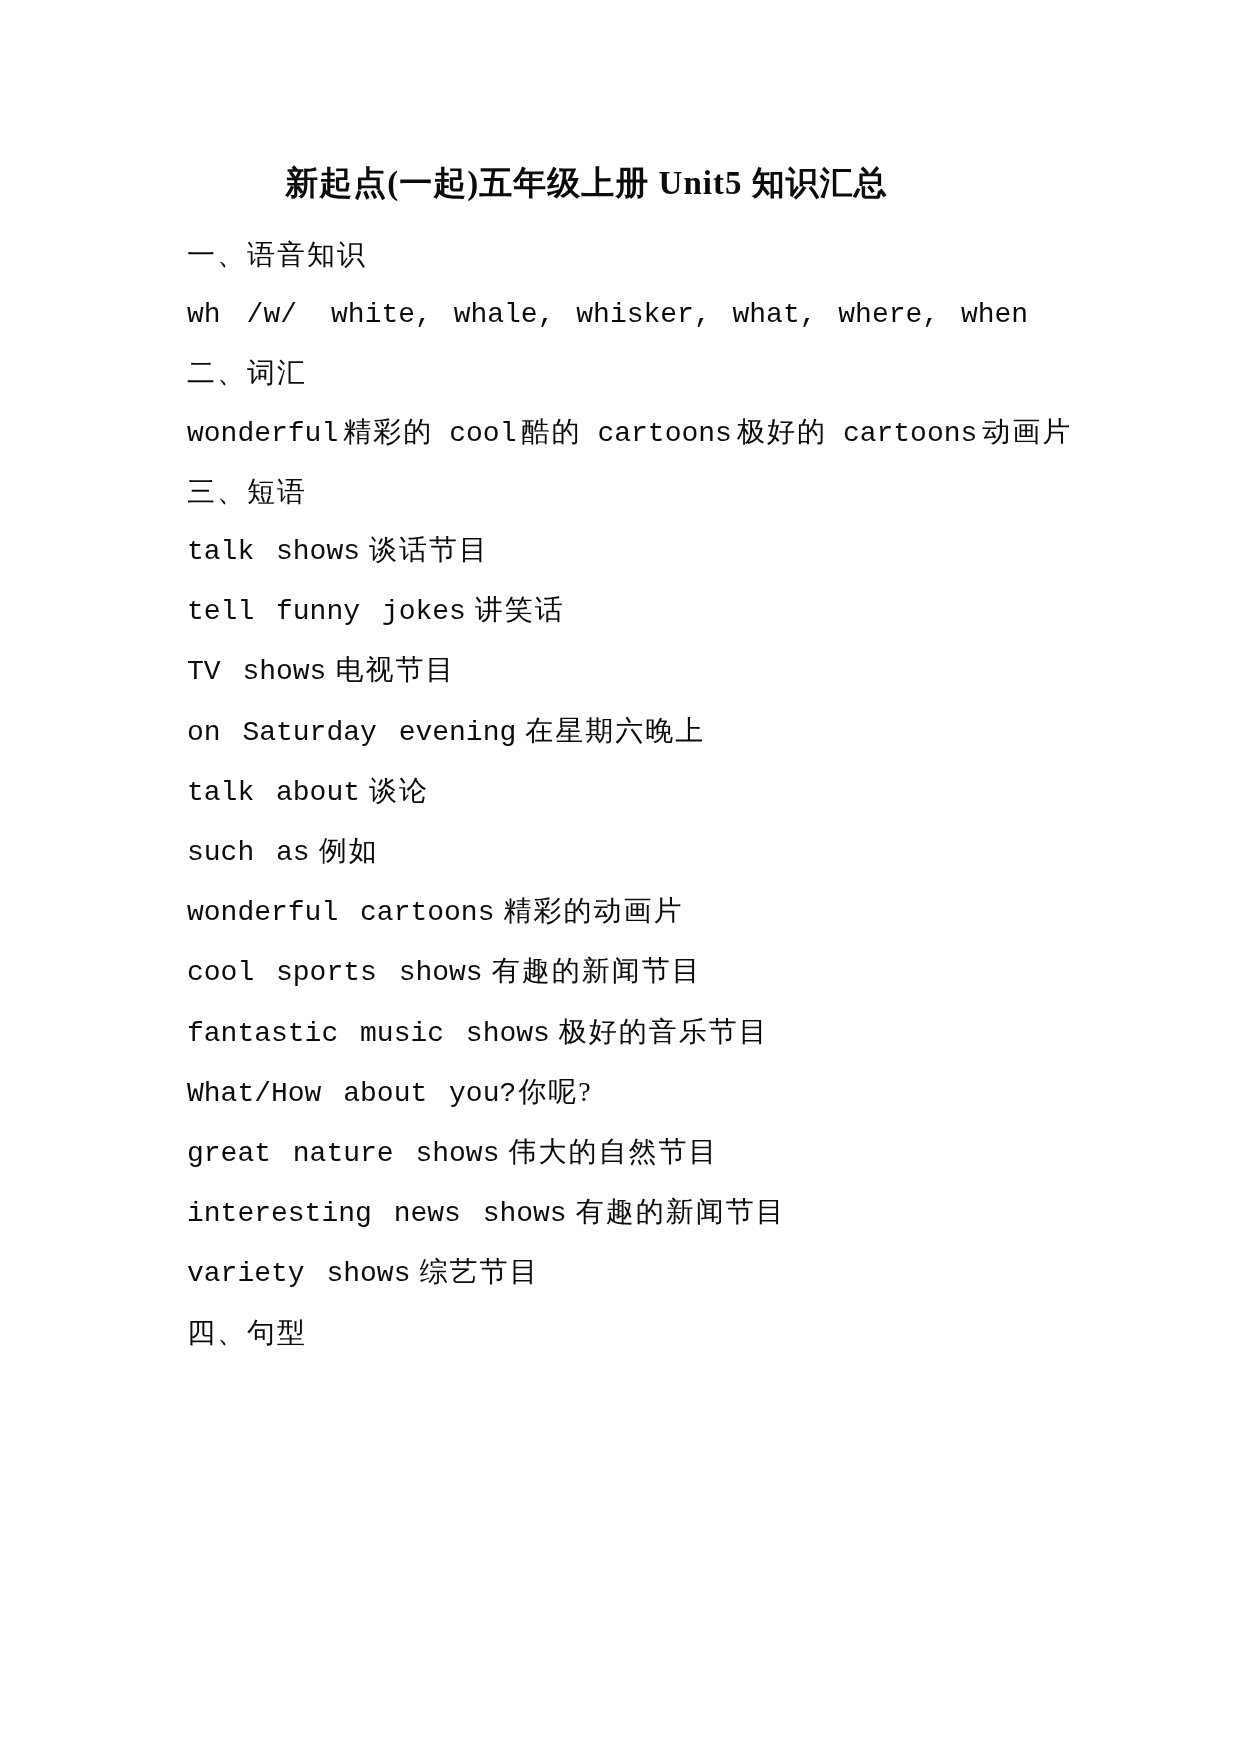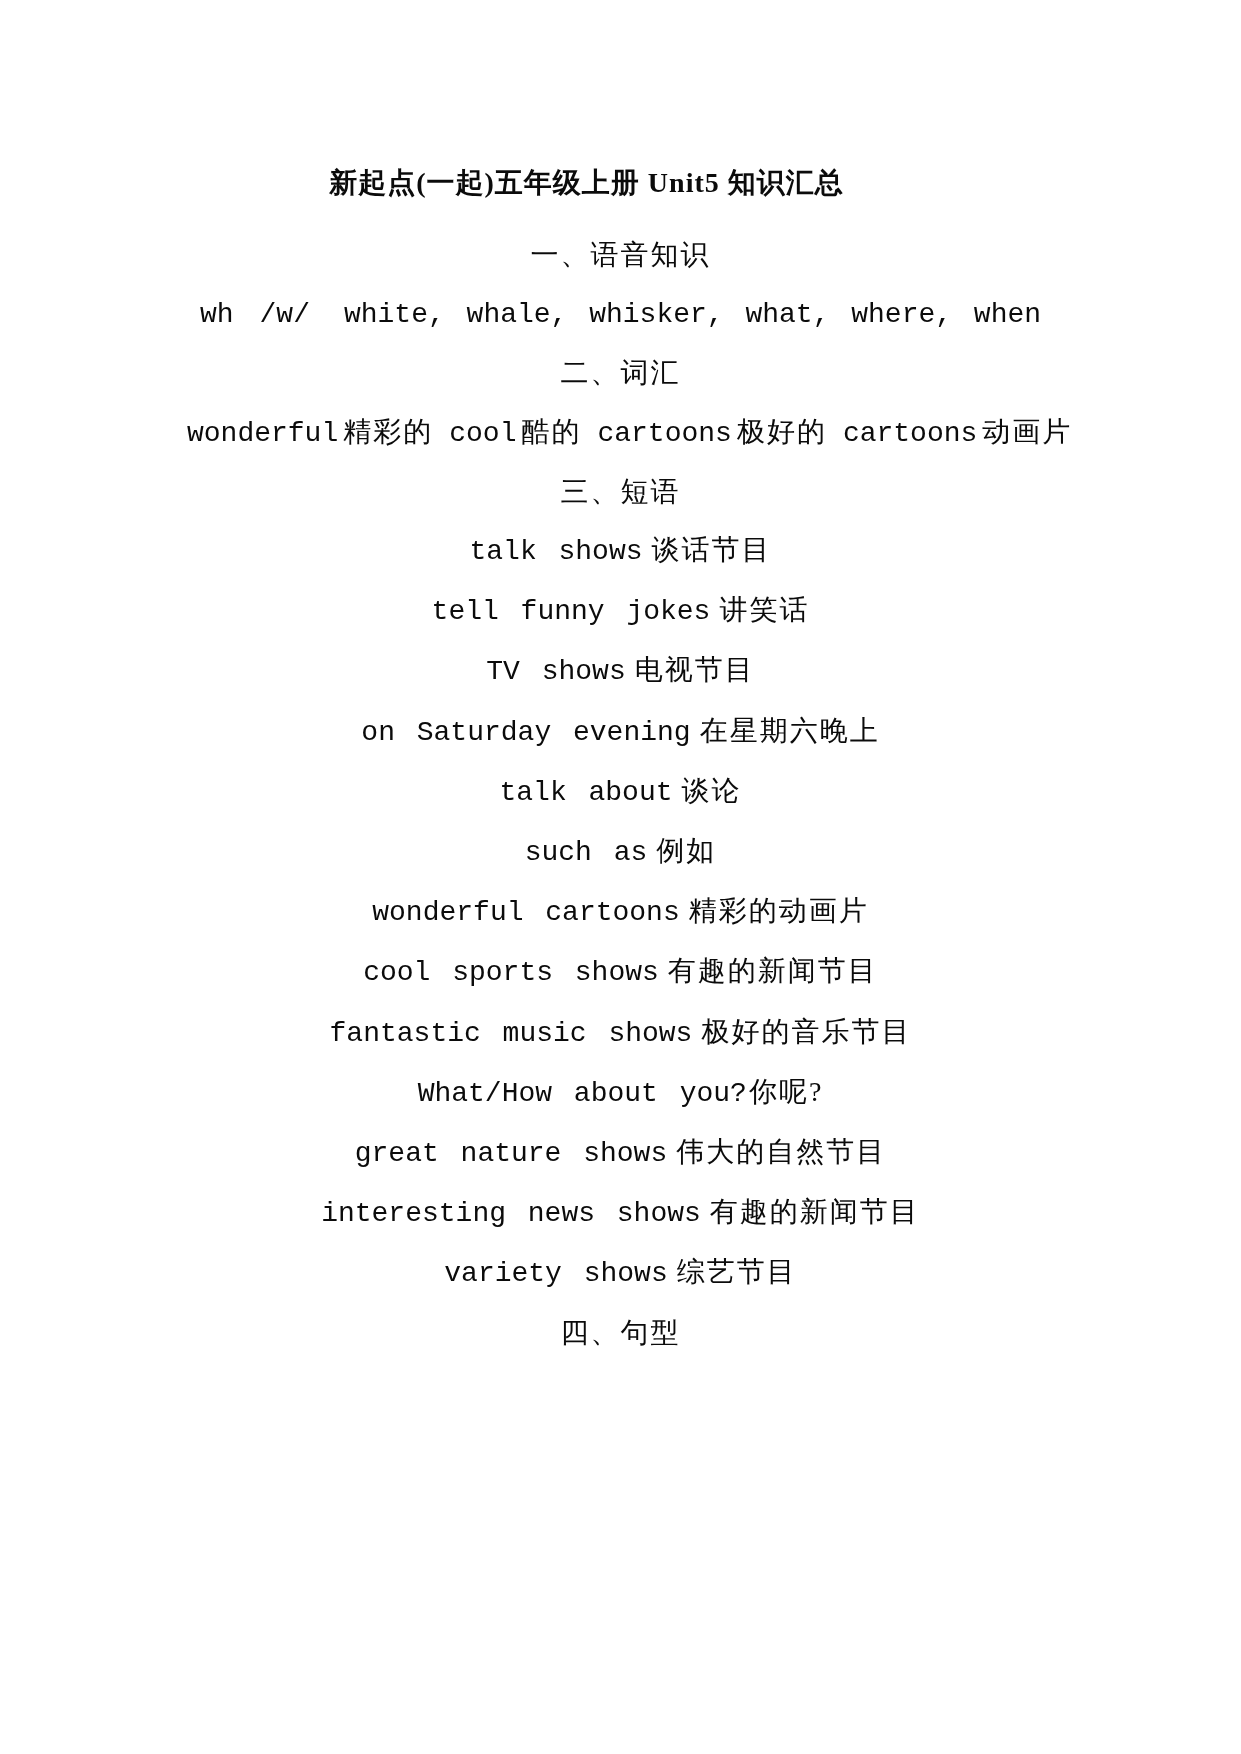--- a/index.html
+++ b/index.html
@@ -18,31 +18,30 @@
     box-sizing: border-box;
     width: 1241px;
     height: 1754px;
     padding: 160px 187px 0 187px;
     background: #ffffff;
   }
   .title {
     margin: 0;
     font-family: "Liberation Serif", "DejaVu Serif", serif;
     font-weight: bold;
-    font-size: 28px;
+    font-size: 33px;
     line-height: 46px;
     text-align: center;
     position: relative;
     left: -34px;
     white-space: nowrap;
     letter-spacing: 1px;
   }
   .content {
     margin-top: 20px;
-    text-align: center;
   }
   .line {
     margin: 0;
     font-size: 28px;
     line-height: 58.2px;
     white-space: nowrap;
   }
   .heading {
     font-family: "Liberation Serif", "DejaVu Serif", serif;
     letter-spacing: 2px;

